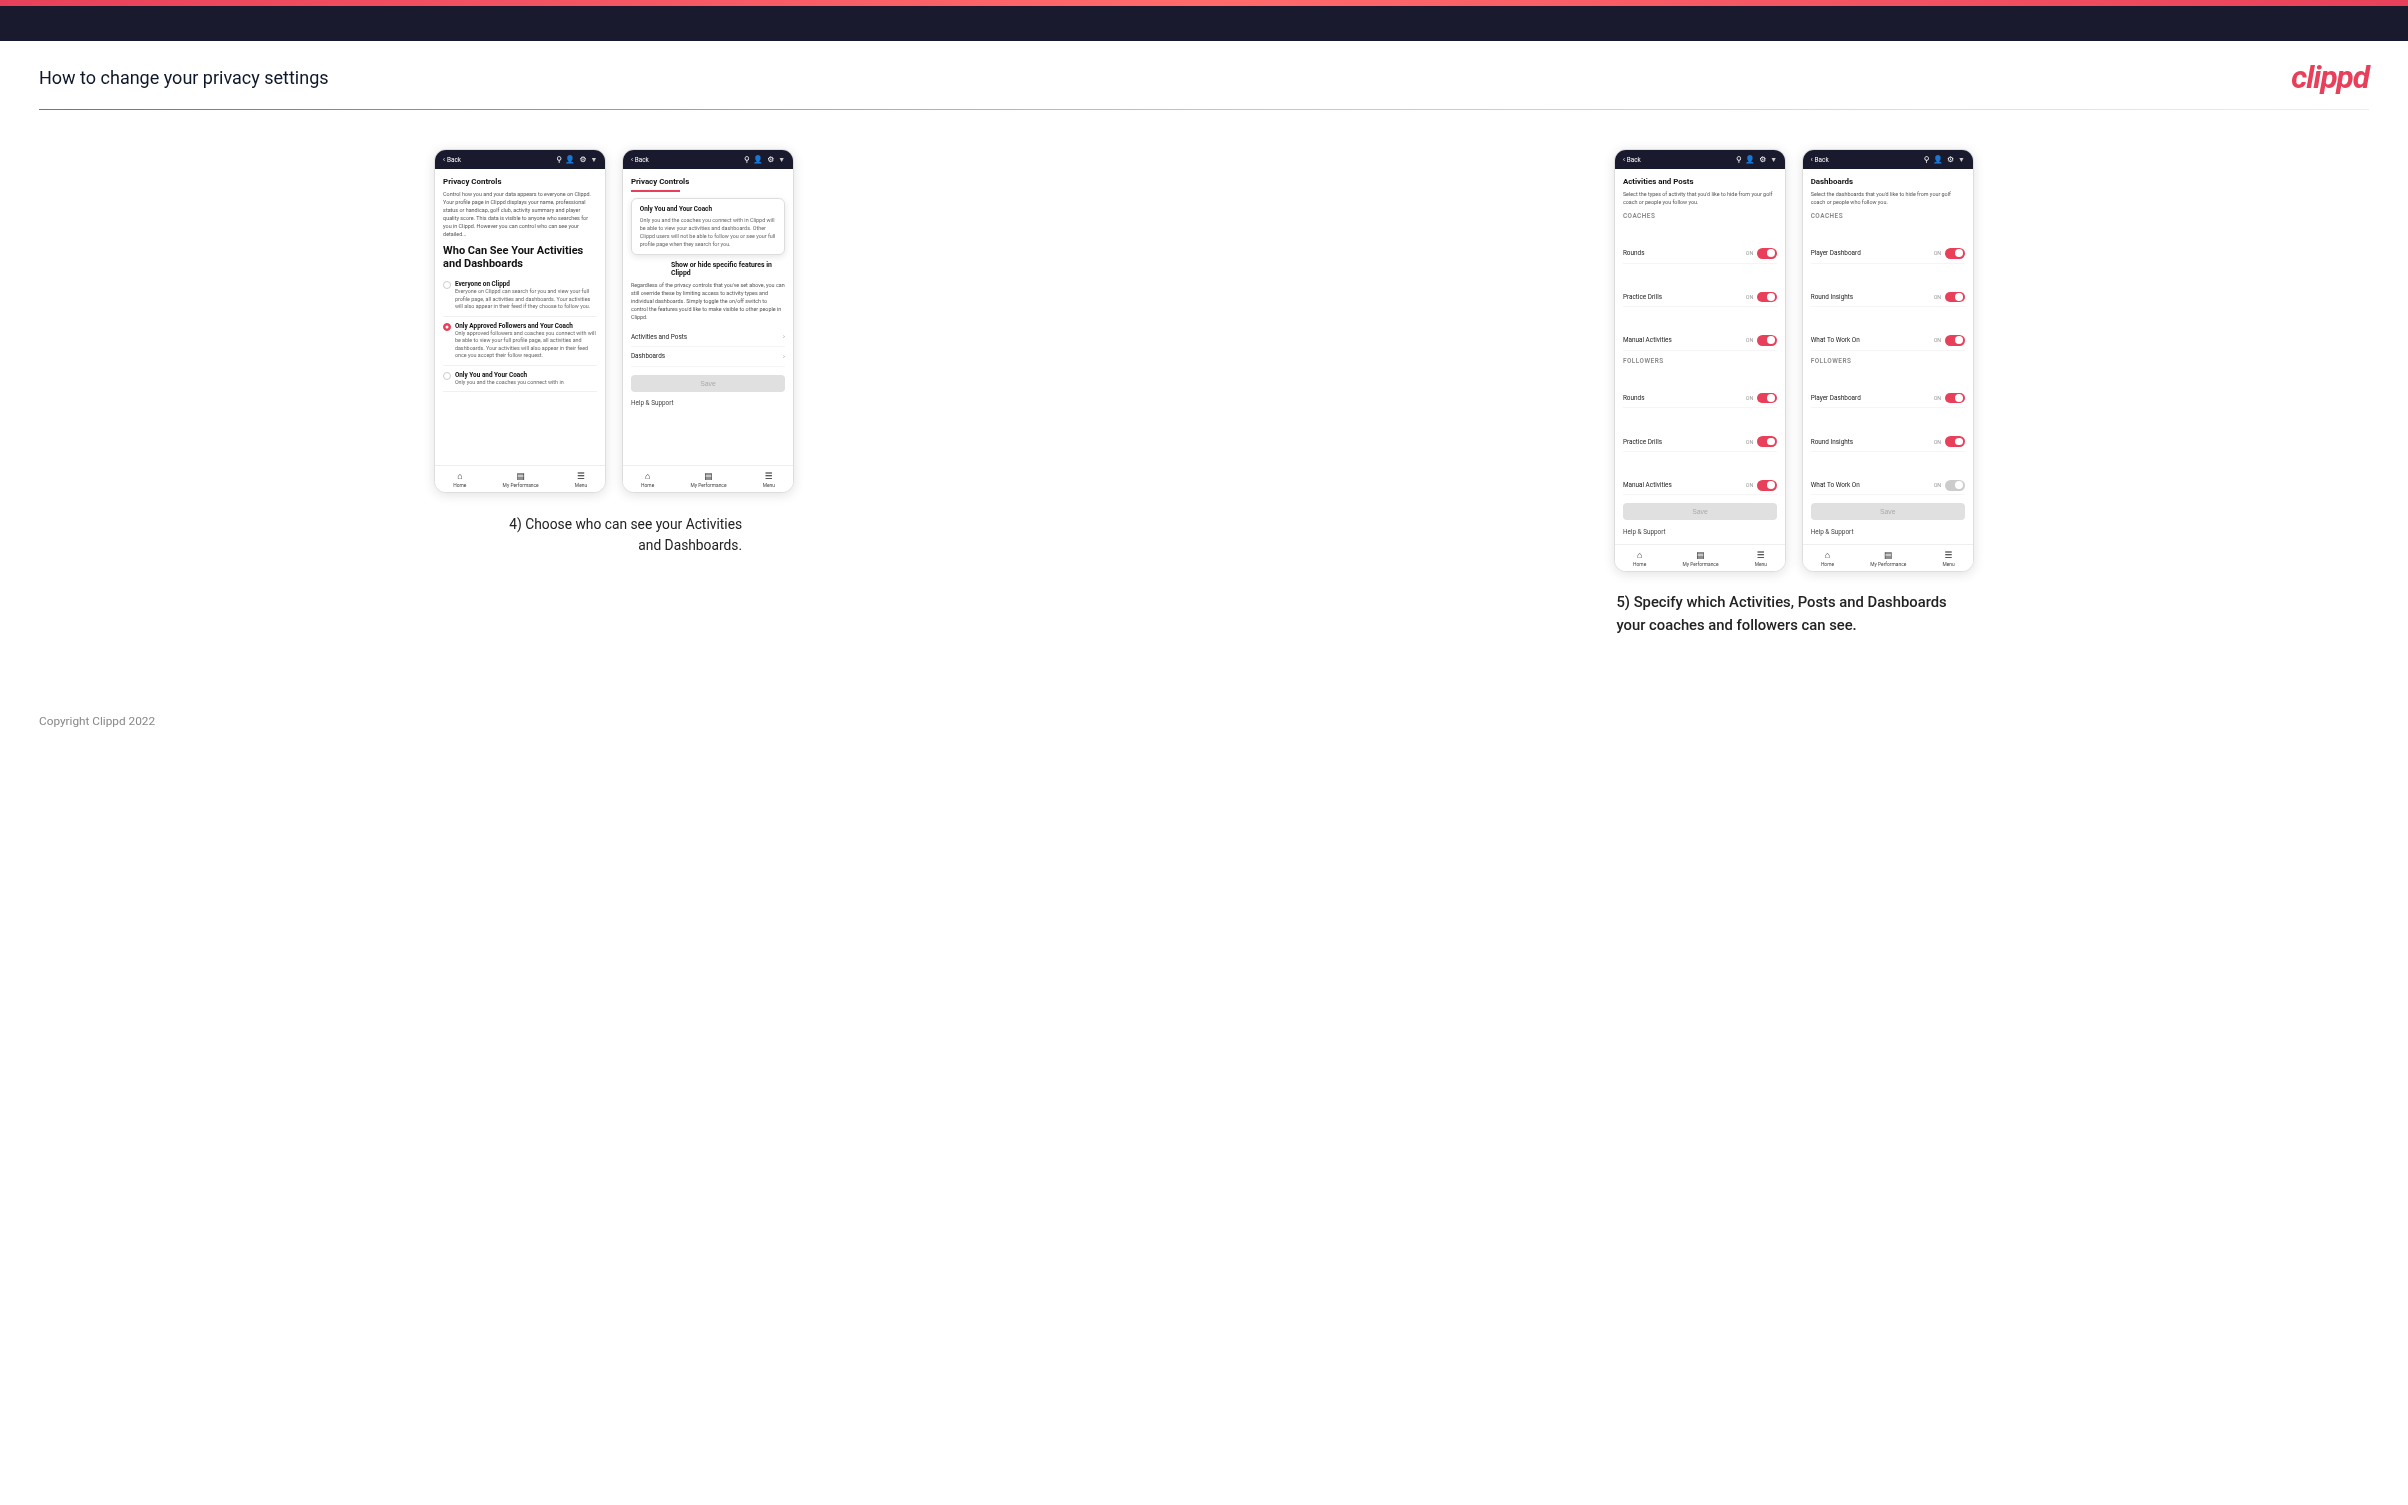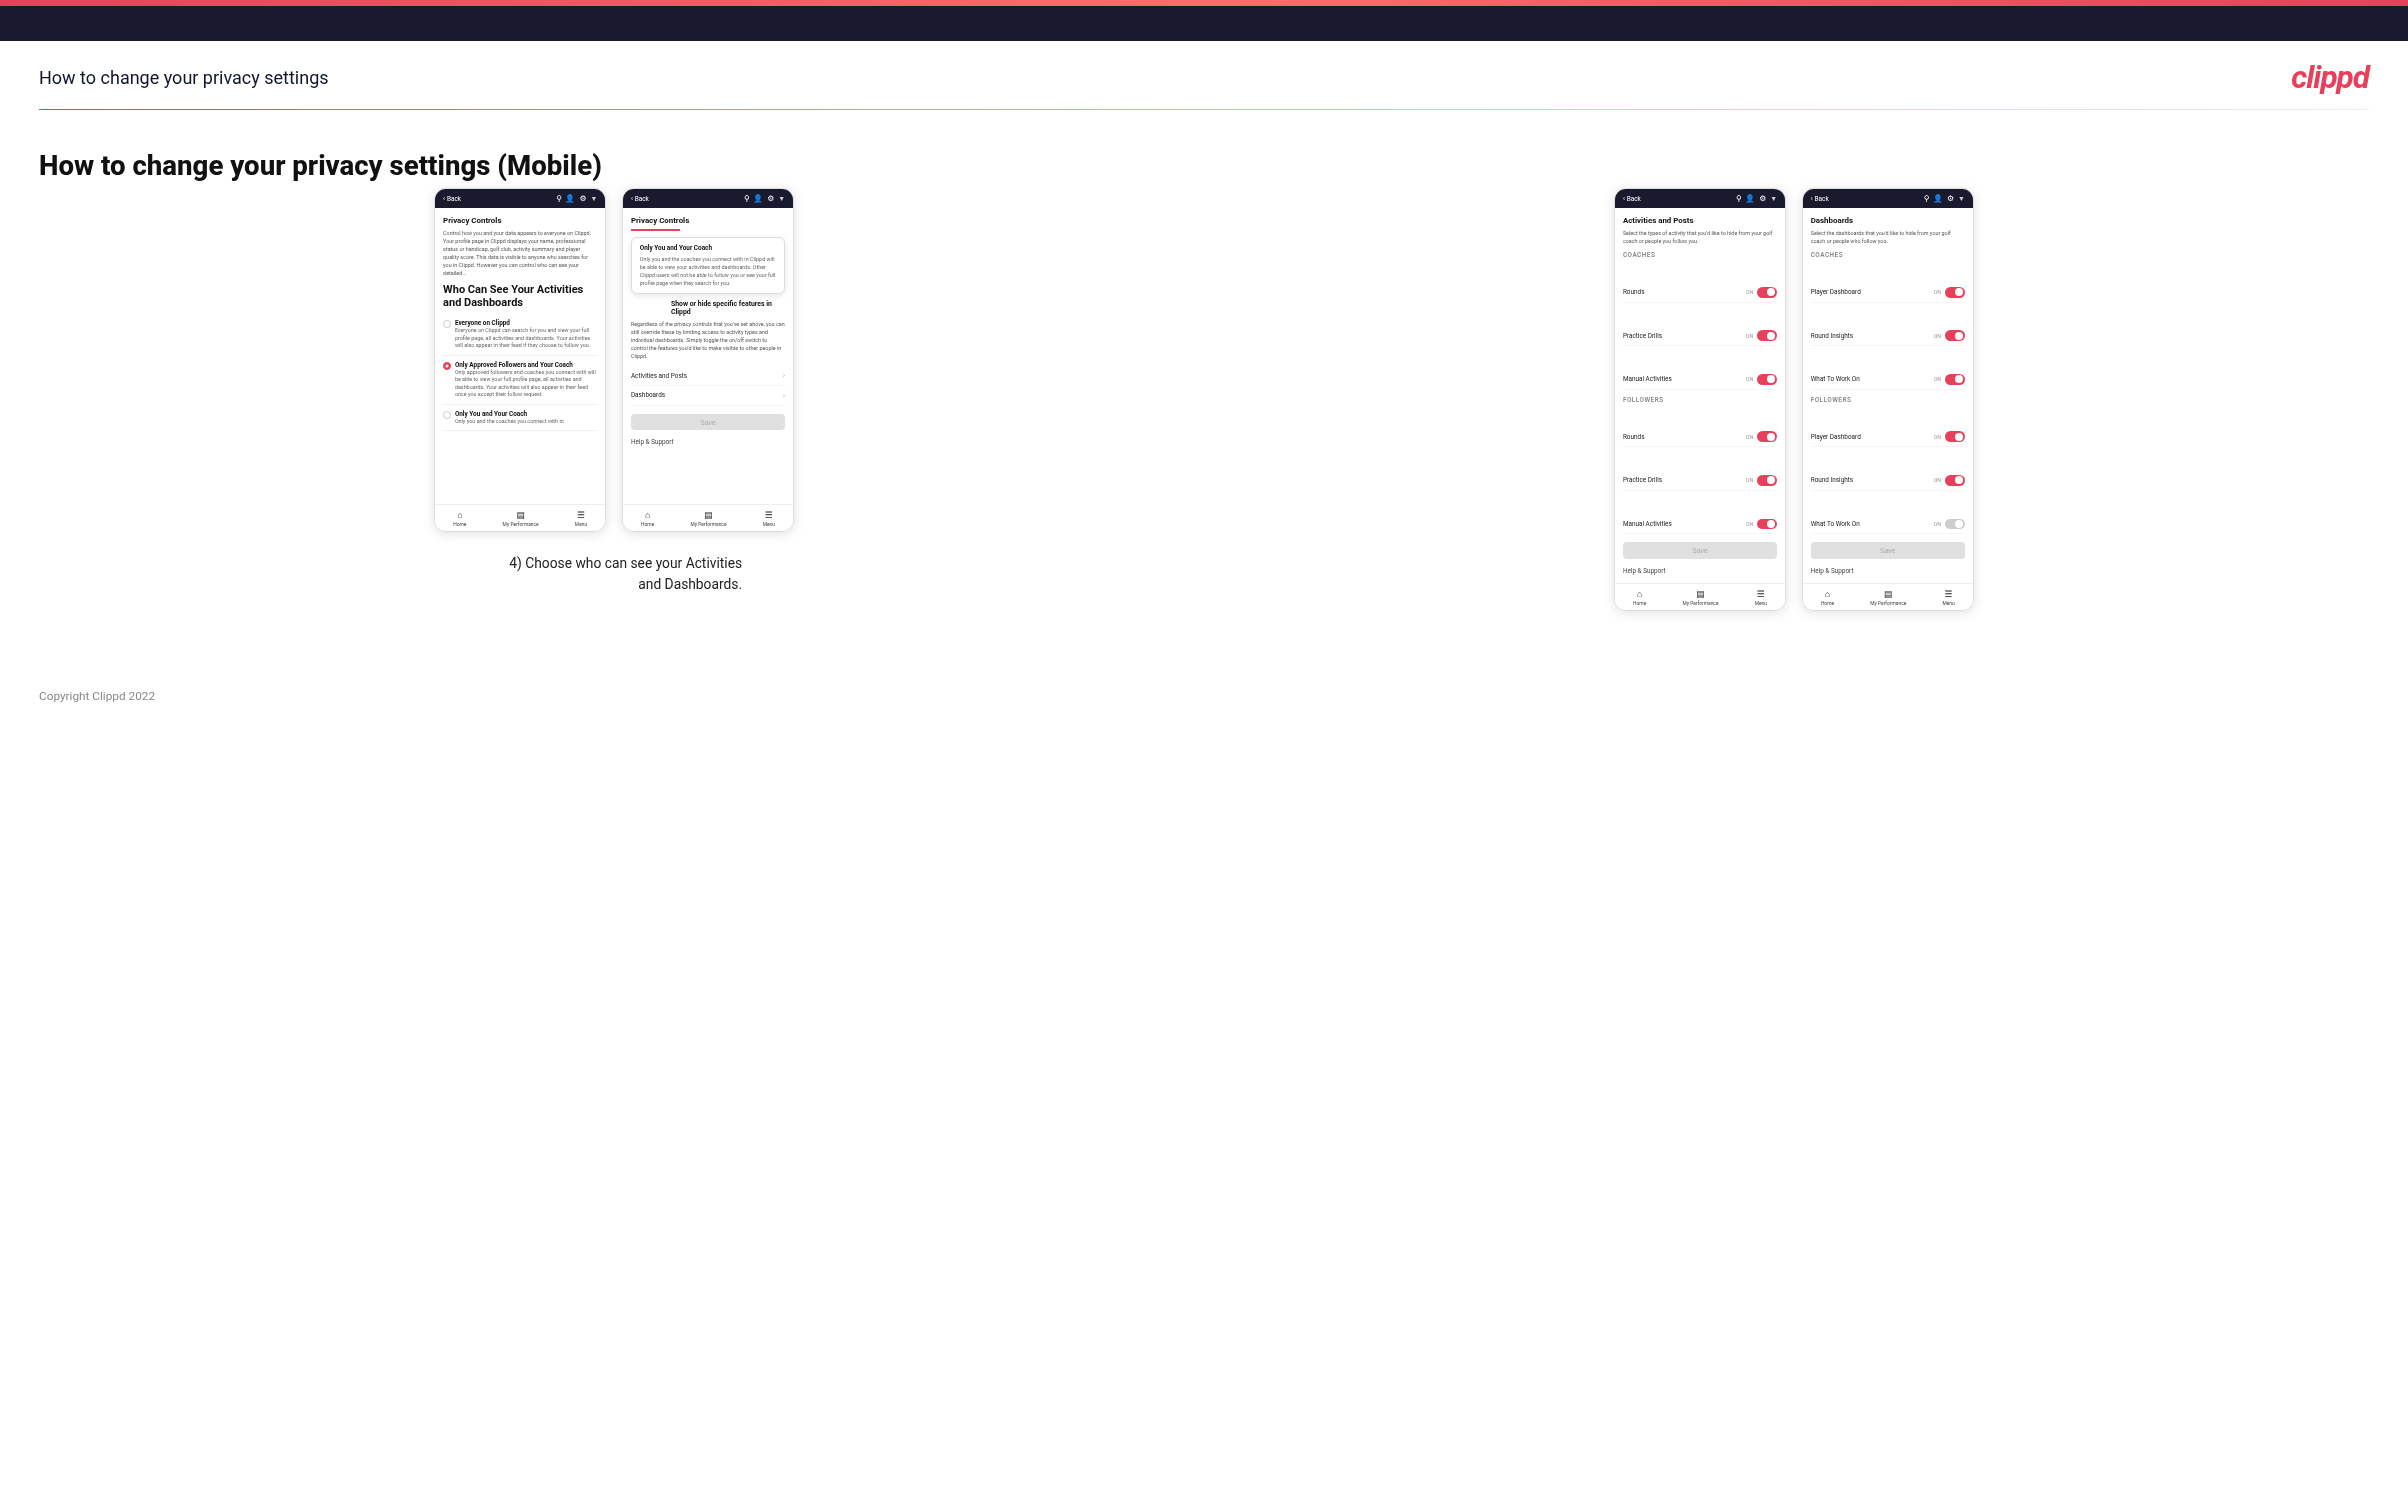--- a/index.html
+++ b/index.html
@@ -346,21 +346,20 @@
 <div class="top-bar-gradient"></div>
 <div class="top-bar"></div>
 
 <div class="header">
   <span class="header-title">How to change your privacy settings</span>
   <span class="logo">clippd</span>
 </div>
 <div class="header-divider"></div>
 
 <div class="main">
-  <h1 class="page-heading">How to change your privacy settings (Mobile)</h1>
 
   <div class="mockups-row">
 
     <div class="mockup-group">
       <div class="mockup-pair">
 
         <div class="phone">
           <div class="phone-header">
             <div class="phone-header-back">
               <span>‹</span>
@@ -644,20 +643,21 @@
               <span class="phone-nav-label">My Performance</span>
             </div>
             <div class="phone-nav-item">
               <span class="phone-nav-icon">☰</span>
               <span class="phone-nav-label">Menu</span>
             </div>
           </div>
         </div>
 
       </div>
+      <div class="caption-large">5) Specify which Activities, Posts and Dashboards your  coaches and followers can see.</div>
     </div>
 
   </div>
 </div>
 
 <div class="footer">
   <span>Copyright Clippd 2022</span>
 </div>
 
 

